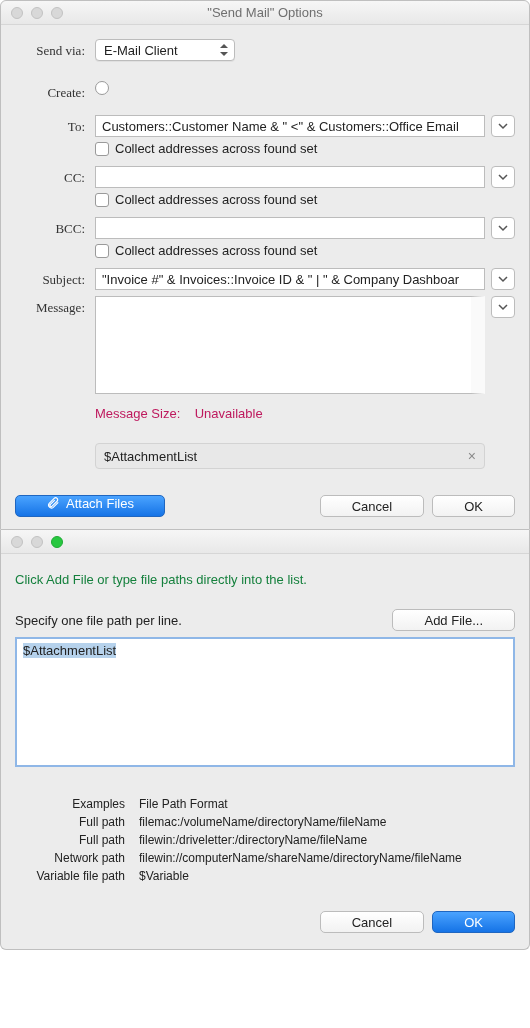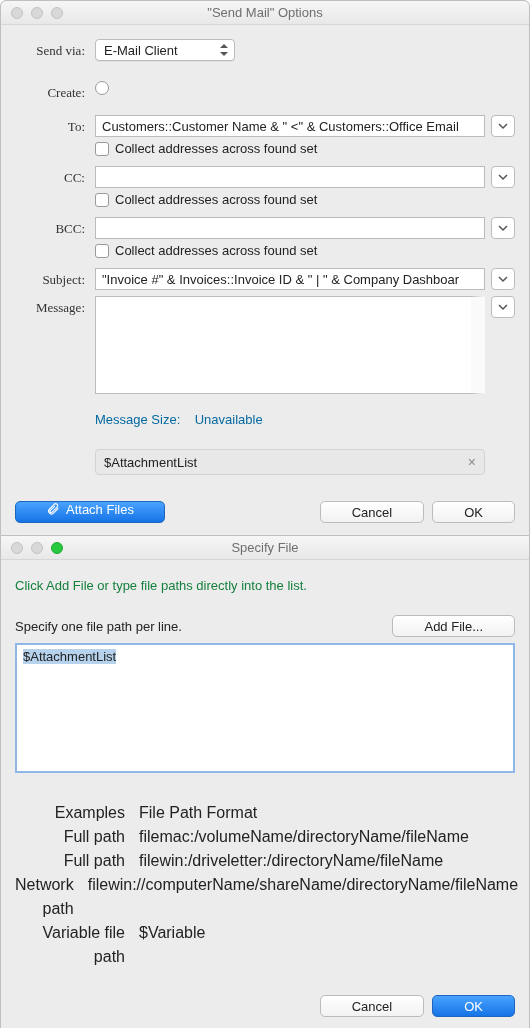--- a/index.html
+++ b/index.html
@@ -94,21 +94,21 @@
   .input-row .input-col { flex:1; }
   .chev-btn {
     width:24px;height:22px;border:1px solid #bcbcbc;border-radius:4px;background:#fff;
     display:flex;align-items:center;justify-content:center;
   }
   .chev-btn svg{width:10px;height:10px;}
   .textarea {
     width:100%; height:98px; border:1px solid #bcbcbc; background:#fff;
     border-right:14px solid #fafafa;
   }
-  .msg-size { color:#0369a1; font-size:13px; margin-top:18px;}
+  .msg-size { color:#be185d; font-size:13px; margin-top:12px;}
   .attach-token {
     display:flex;align-items:center;justify-content:space-between;
     background:#e8e8e8;border:1px solid #d3d3d3;border-radius:4px;
     padding:4px 8px; margin-top:22px; font-size:13px;
   }
   .close-x { color:#8a8a8a; font-size:14px; cursor:default;}
   .footer {
     display:flex; justify-content:space-between; align-items:center;
     padding: 10px 14px 12px 14px;
   }
@@ -134,21 +134,21 @@
     border-radius:0 0 6px 6px;
   }
   .content2 { padding:18px 14px 6px 14px; }
   .help { font-size:13px; color:#15803d; margin-bottom:22px;}
   .row-between{display:flex;justify-content:space-between;align-items:center;margin-bottom:6px;}
   .path-box {
     width:100%; height:130px; border:2px solid #8fb7e7;background:#fff;
     padding:4px 6px; font-size:13px;
   }
   .path-highlight{ background:#b6d2ec; display:inline;}
-  .examples { margin-top:28px; font-size:16px; }
+  .examples { margin-top:28px; font-size:12px; }
   .ex-row{display:flex;gap:14px;line-height:1.5;}
   .ex-lbl{width:110px;text-align:right;}
   .footer2{display:flex;justify-content:flex-end;gap:8px;padding:20px 14px 6px 0;}
 </style>
 </head>
 <body>
 
 <div class="window">
   <div class="titlebar">
     <div class="traffic">
@@ -305,21 +305,20 @@
   </div>
 </div>
 
 <div class="window2">
   <div class="titlebar" style="border-radius:0">
     <div class="traffic">
       <div class="tl"></div>
       <div class="tl"></div>
       <div class="tl green"></div>
     </div>
-    <div class="title">Specify File</div>
   </div>
 
   <div class="content2">
     <div class="help">Click Add File or type file paths directly into the list.</div>
 
     <div class="row-between">
       <span>Specify one file path per line.</span>
       <div class="btn" style="min-width:90px">
         <span>Add File...</span>
       </div>

